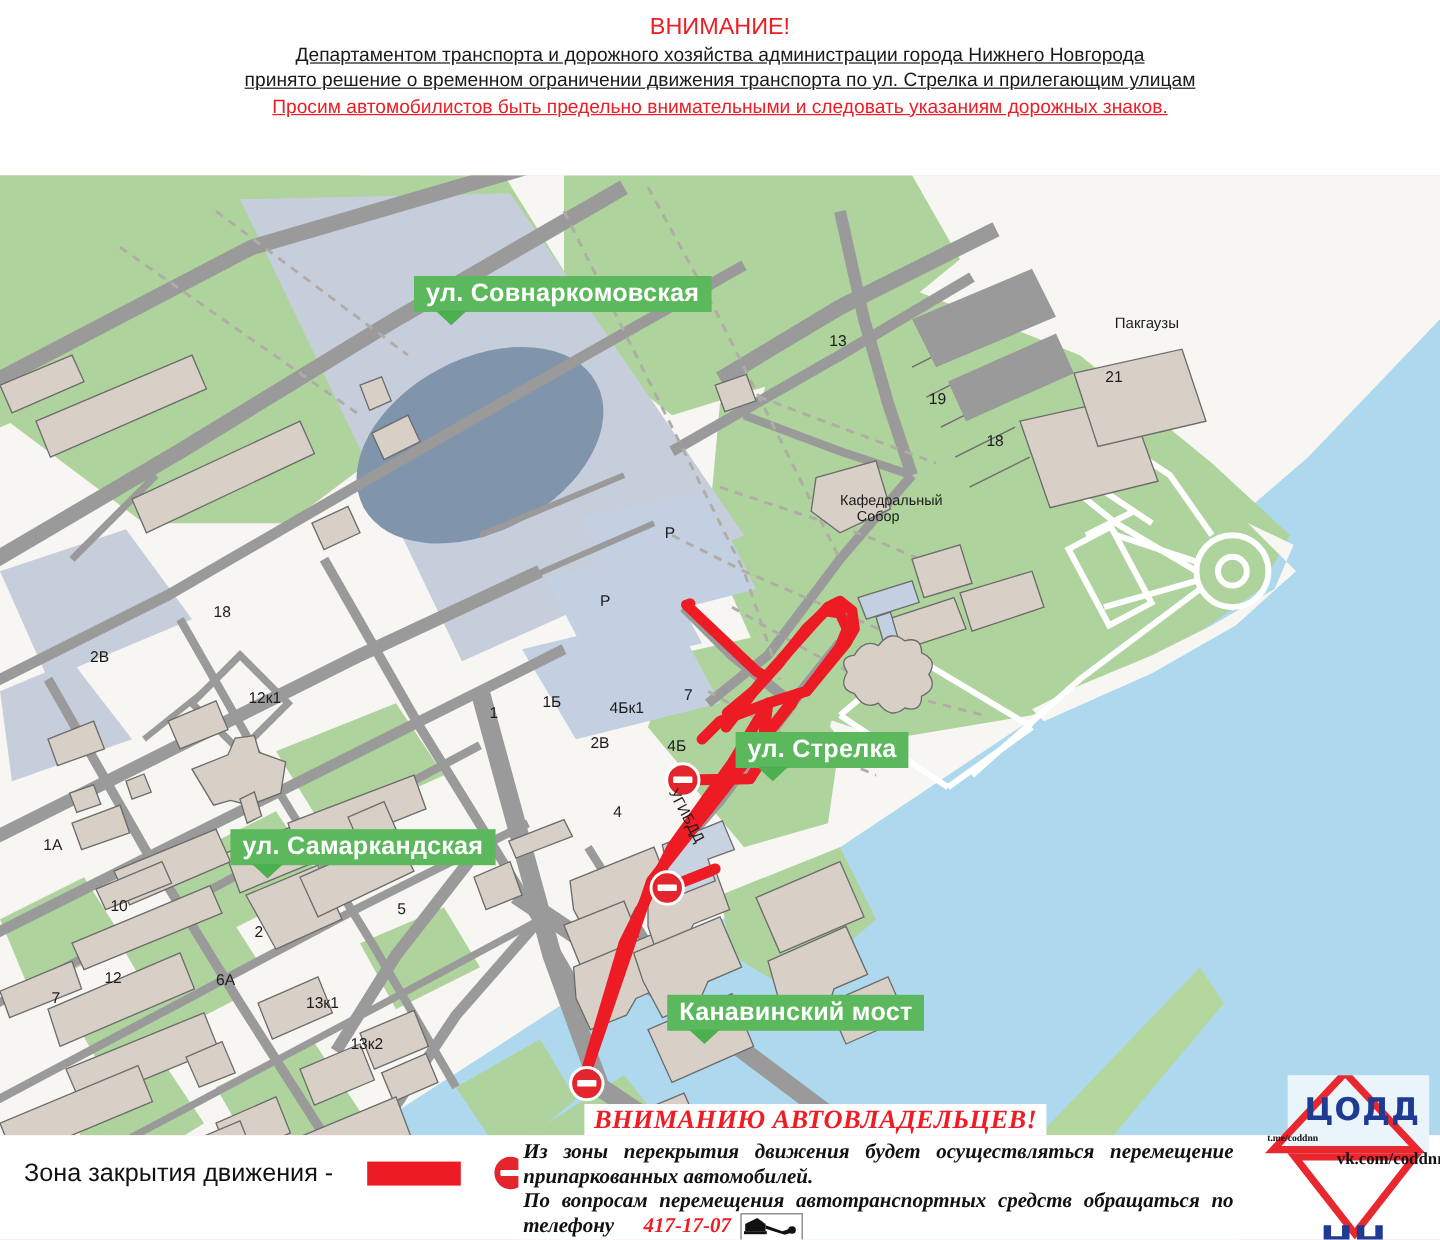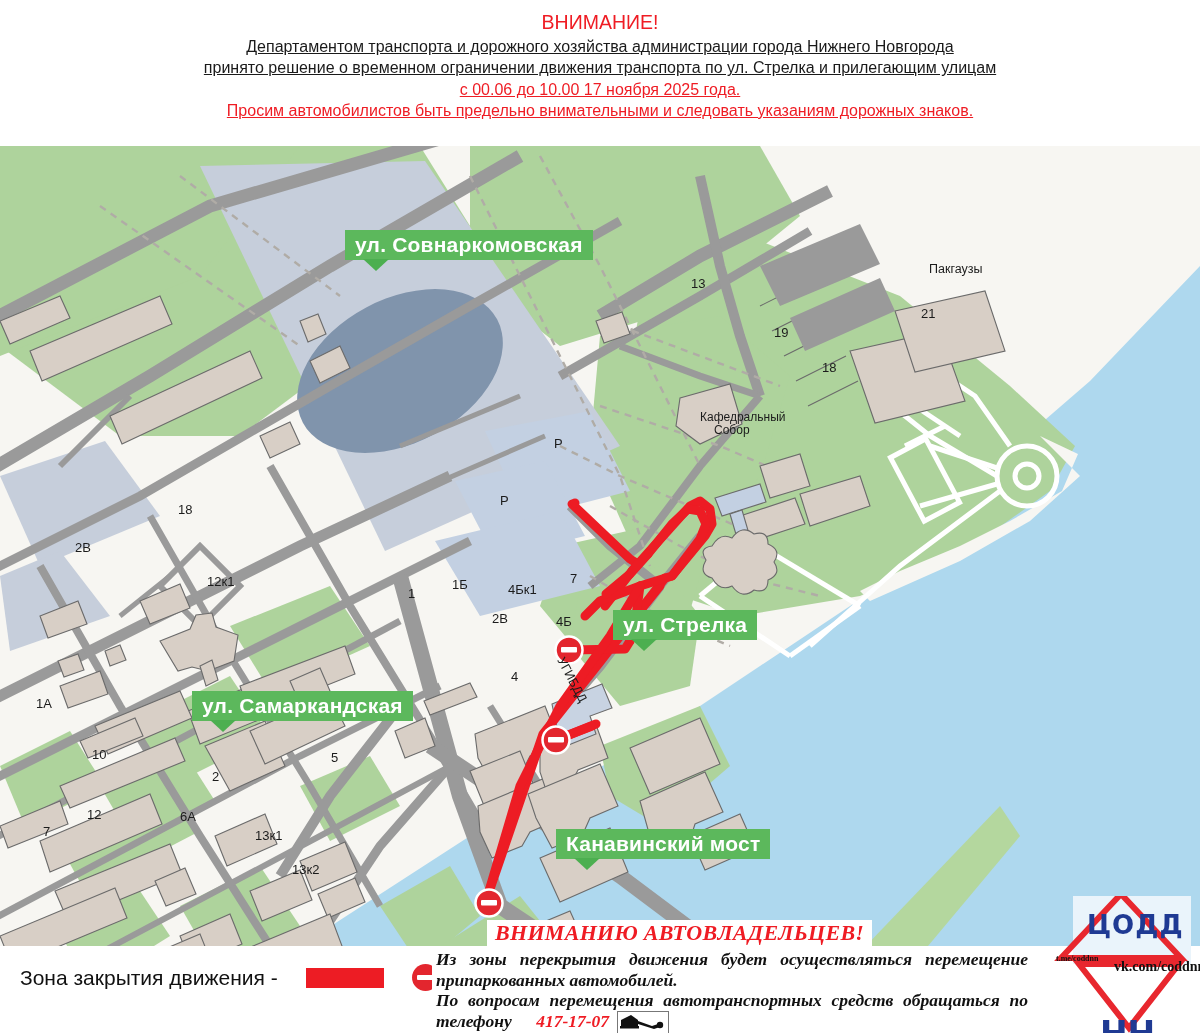--- a/index.html
+++ b/index.html
@@ -51,34 +51,33 @@
         vertical-align:-5px;margin-left:8px;position:relative;background:#fff;}
 
   
   .logo{position:absolute;left:1051px;top:896px;width:140px;height:105px;}
   .logo-bg{position:absolute;left:22px;top:0px;width:118px;height:68px;background:#eaf4fb;}
   .logo-codd{position:absolute;left:36px;top:14px;font-weight:bold;font-size:26px;
         color:#1f3a93;letter-spacing:1px;font-family:"DejaVu Sans",sans-serif;}
   .logo-nn{position:absolute;left:49px;top:74px;font-weight:bold;font-size:33px;
         color:#1f3a93;font-family:"DejaVu Sans",sans-serif;margin-top:44px;}
   .logo-tme{position:absolute;left:5px;top:48px;font-size:8px;font-weight:bold;
-        color:#111;font-family:"Liberation Serif",serif;margin-top:10px;}
+        color:#111;font-family:"Liberation Serif",serif;}
   .logo-vk{position:absolute;left:63px;top:63px;font-size:14px;font-weight:bold;
         color:#111;font-family:"Liberation Serif",serif;}
 </style>
 </head>
 <body>
 
 <div class="page">
 
   <div class="notice">
     <div class="notice-title">ВНИМАНИЕ!</div>
     <div class="notice-line">Департаментом транспорта и дорожного хозяйства администрации города Нижнего Новгорода</div>
     <div class="notice-line">принято решение о временном ограничении движения транспорта по ул. Стрелка и прилегающим улицам</div>
-    <div class="notice-line red">с 00.06 до 10.00 17 ноября 2025 года.</div>
     <div class="notice-line red">Просим автомобилистов быть предельно внимательными и следовать указаниям дорожных знаков.</div>
   </div>
 
   <div class="map">
     <svg width="1200" height="800" viewBox="0 0 1200 800">
       <defs>
         <clipPath id="mapclip">
             <rect x="0" y="0" width="1200" height="800"></rect>
           </clipPath>
       </defs>

